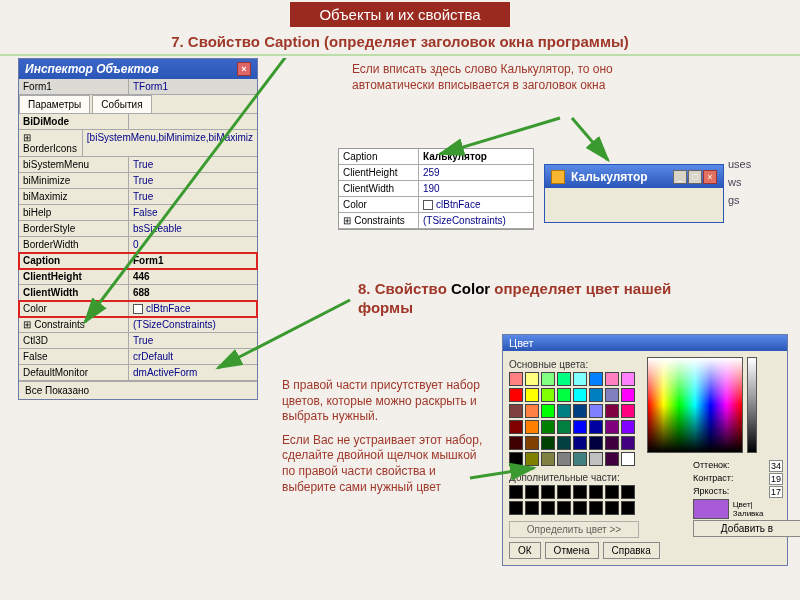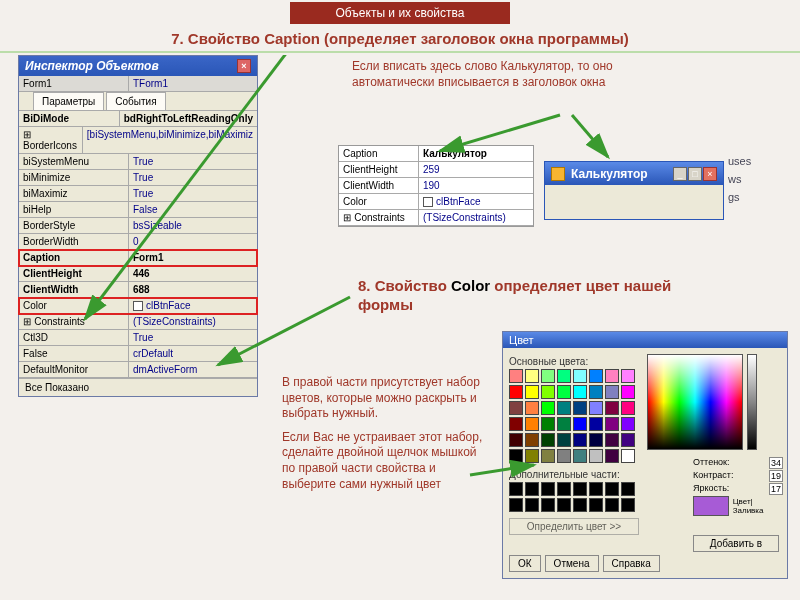--- a/index.html
+++ b/index.html
@@ -1,32 +1,32 @@
 <!DOCTYPE html>
 <html><head>
 <meta charset="utf-8">
 <style>
   * { box-sizing: border-box; margin: 0; padding: 0; }
   body { width: 800px; height: 600px; background: #f3f0ec; font-family: Arial, sans-serif; font-size: 11px; position: relative; overflow: hidden; }
-  .banner { background: #9a2a1f; color: #fff; text-align: center; padding: 4px 0; font-size: 12px; width: 220px; margin: 2px auto 0; }
+  .banner { background: #9a2a1f; color: #fff; text-align: center; padding: 4px 0; font-size: 15px; width: 220px; margin: 2px auto 0; }
   .heading7 { color: #a0382a; font-size: 15px; font-weight: bold; text-align: center; margin: 6px 0 2px; border-bottom: 2px solid #bda; padding-bottom: 4px; }
   .heading7 b { font-weight: bold; }
   .redtext { color: #a0382a; }
   .layout { position: relative; width: 100%; height: 530px; }
 
   
   .inspector { position: absolute; left: 18px; top: 0; width: 240px; border: 1px solid #6b7aa6; background: #ece9d8; font-size: 10px; }
   .insp-title { background: linear-gradient(#3a66c7,#2a56b7); color: #fff; padding: 3px 6px; display: flex; justify-content: space-between; align-items: center; font-weight: bold; font-style: italic; font-size: 12px; }
   .insp-title .x { background: #d66; color: #fff; width: 14px; height: 14px; display: inline-flex; align-items: center; justify-content: center; font-style: normal; font-size: 9px; border: 1px solid #933; }
   .insp-row { display: flex; border-bottom: 1px solid #a9a9a9; }
   .insp-row .k { width: 110px; padding: 2px 4px; border-right: 1px solid #a9a9a9; }
   .insp-row .v { flex: 1; padding: 2px 4px; color: #000088; }
   .insp-row.bold .k, .insp-row.bold .v { font-weight: bold; color: #000; }
   .insp-row.head { background: #dcdad5; }
-  .tabs { display: flex; background: #ece9d8; border-bottom: 1px solid #aaa; padding-left: 14px; }
+  .tabs { display: flex; background: #ece9d8; border-bottom: 1px solid #aaa; }
   .tabs span { padding: 3px 8px; border: 1px solid #aaa; border-bottom: none; background: #fdfbf6; margin-right: 2px; font-size: 10px; }
   .insp-foot { padding: 3px 6px; border-top: 1px solid #aaa; }
   .box-red { outline: 2px solid #d22; outline-offset: -1px; }
   .tree { padding-left: 10px; }
   .cbox { display: inline-block; width: 10px; height: 10px; border: 1px solid #555; background: #fff; margin-right: 3px; vertical-align: middle; }
 
   
   .para1 { position: absolute; left: 352px; top: 4px; width: 280px; color: #a0382a; font-size: 12px; line-height: 1.3; }
   .para2 { position: absolute; left: 282px; top: 320px; width: 210px; color: #a0382a; font-size: 12px; line-height: 1.3; }
 
@@ -56,21 +56,21 @@
   .swatches2 { display: grid; grid-template-columns: repeat(8, 14px); grid-auto-rows: 14px; gap: 2px; }
   .spectrum { position: absolute; right: 44px; top: 6px; width: 96px; height: 96px; background:
     linear-gradient(to bottom, rgba(255,255,255,1), rgba(255,255,255,0) 50%, rgba(0,0,0,0) 50%, rgba(0,0,0,1)),
     linear-gradient(to right, red, yellow, lime, cyan, blue, magenta, red);
     border: 1px solid #555; }
   .lumbar { position: absolute; right: 30px; top: 6px; width: 10px; height: 96px; background: linear-gradient(#fff,#888,#000); border: 1px solid #555; }
   .cd-fields { position: absolute; right: 4px; top: 108px; width: 90px; font-size: 9px; }
   .cd-fields div { display: flex; justify-content: space-between; margin: 1px 0; }
   .cd-fields input { width: 14px; height: 12px; border: 1px solid #888; font-size: 9px; padding: 0 1px; }
   .cd-btns { display: flex; gap: 4px; margin-top: 4px; }
-  .cd-btns button, .cd-lbtn { background: #ece9d8; border: 1px solid #888; padding: 2px 8px; font-size: 10px; margin-top: 16px; }
+  .cd-btns button, .cd-lbtn { background: #ece9d8; border: 1px solid #888; padding: 2px 8px; font-size: 10px; }
   .cd-preview { display:flex; align-items:center; gap:4px; margin-top:4px; }
   .pvbox { width: 36px; height: 20px; background: #a75bd6; border: 1px solid #555; }
 
   
   svg.arrows { position: absolute; left: 0; top: 0; width: 800px; height: 600px; pointer-events: none; }
 </style>
 </head>
 <body>
 
 <div class="banner">Объекты и их свойства</div>
@@ -89,21 +89,20 @@
       <div class="k">Form1</div>
       <div class="v">TForm1</div>
     </div>
     <div class="tabs">
       <span>Параметры</span>
       <span>События</span>
     </div>
     <div id="insp-rows">
         <div class="insp-row bold">
           <div class="k">BiDiMode</div>
-          <div class="v">bdRightToLeftReadingOnly</div>
         </div>
         <div class="insp-row">
           <div class="k">⊞ BorderIcons</div>
           <div class="v">[biSystemMenu,biMinimize,biMaximiz</div>
         </div>
         <div class="insp-row">
           <div class="k tree">biSystemMenu</div>
           <div class="v">True</div>
         </div>
         <div class="insp-row">
@@ -305,21 +304,21 @@
             <input value="19" style="">
           </div>
         <div>
             <span>Яркость:</span>
             <input value="17" style="">
           </div>
         <div class="cd-preview">
             <span class="pvbox"></span>
             <span style="font-size:8px;">Цвет|Заливка</span>
           </div>
-        <button class="cd-lbtn" style="width:86px;margin-top:18px;">Добавить в</button>
+        <button class="cd-lbtn" style="width:108px;margin-top:0;">Добавить в</button>
       </div>
     </div>
   </div>
 
   <svg class="arrows">
     <defs>
         <marker id="ah" markerWidth="10" markerHeight="10" refX="8" refY="3" orient="auto">
           <path d="M0,0 L9,3 L0,6 Z" fill="#3a9a2f"></path>
         </marker>
       </defs>

